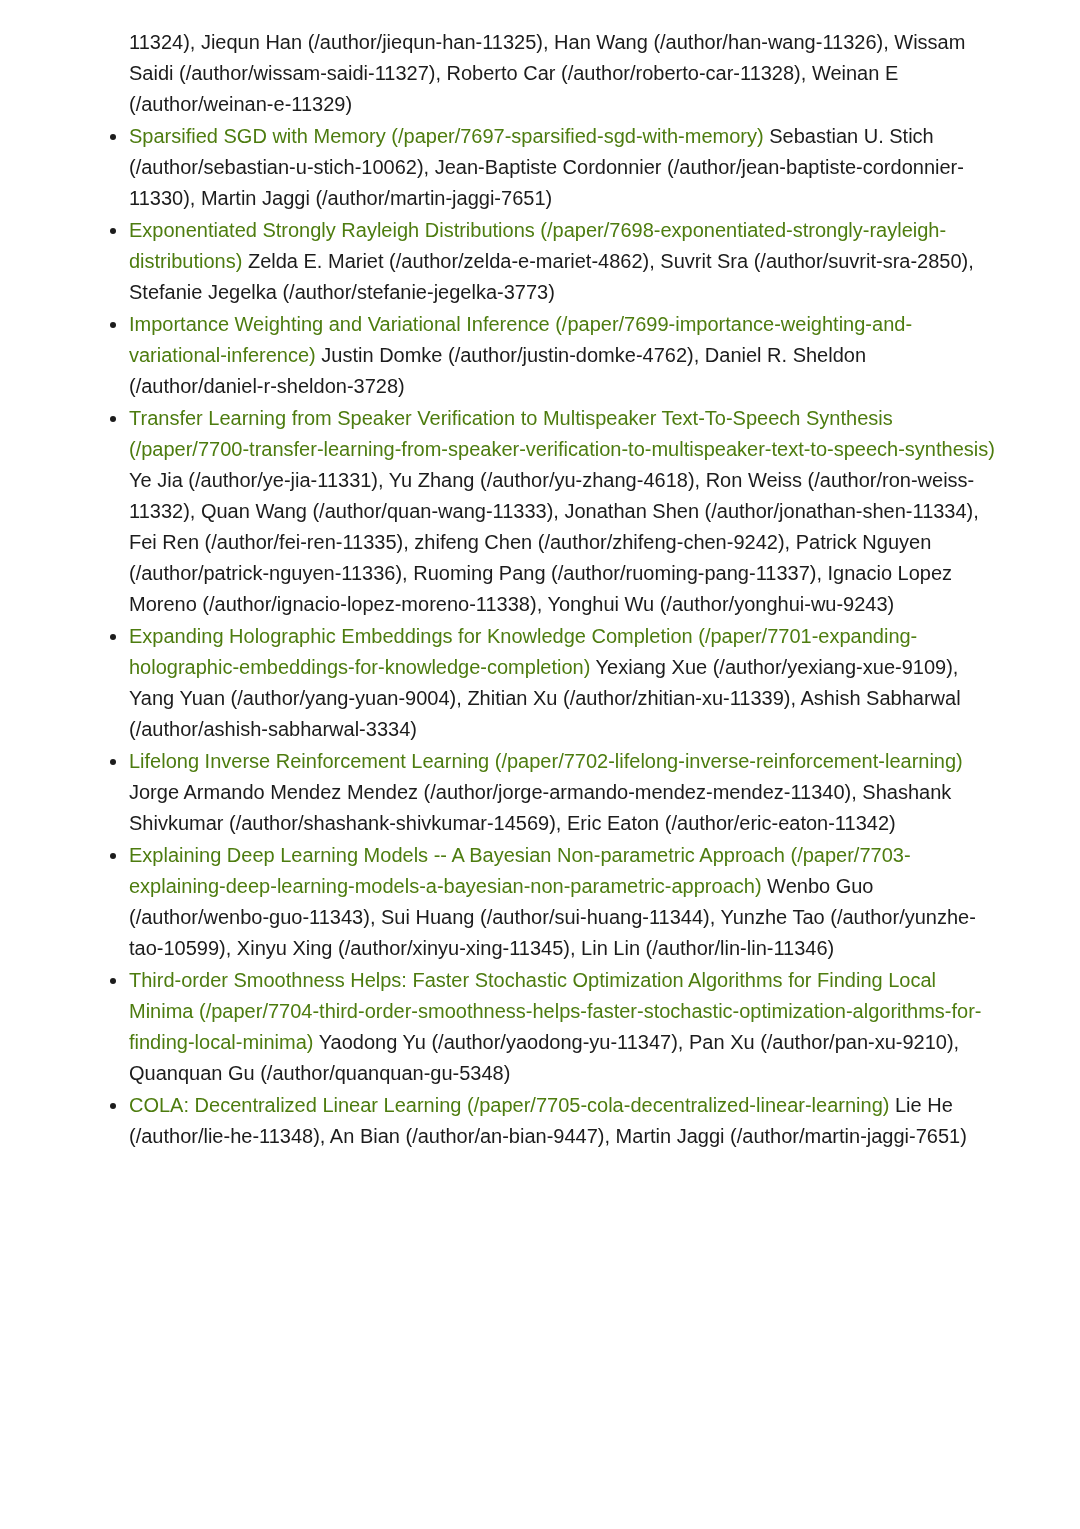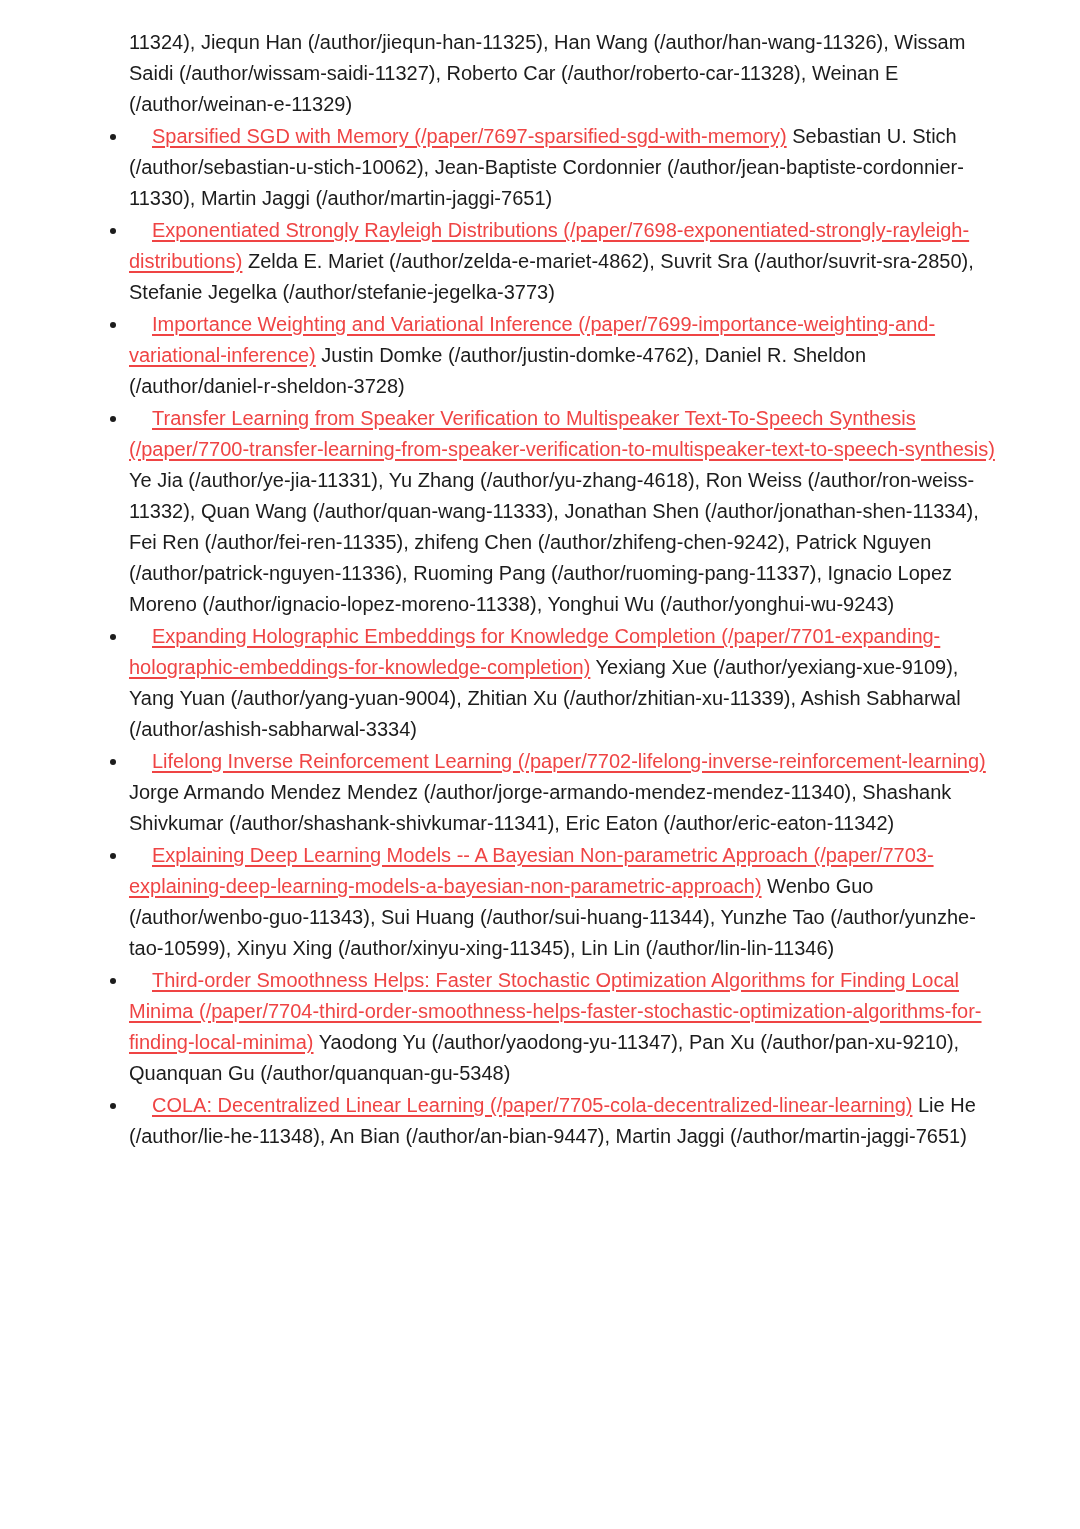--- a/index.html
+++ b/index.html
@@ -25,25 +25,23 @@
   }
   ul.paper-list > li {
     margin: 1px 0;
     padding: 0;
     overflow-wrap: break-word;
   }
   ul.paper-list > li.continuation {
     list-style: none;
   }
   .paper-link {
-    color: #ef4444;
-    text-decoration: underline;
+    color: #4d7c0f;
     text-underline-offset: 3px;
     cursor: pointer;
-    margin-left: 23px;
   }
   .authors {
     color: #1c1c1c;
     text-decoration: none;
   }
 </style>
 </head>
 <body>
 
 <div class="page">
@@ -67,21 +65,21 @@
 
     <li>
       <span class="paper-link">Transfer Learning from Speaker Verification to Multispeaker Text-To-Speech Synthesis (/paper/7700-transfer-learning-from-speaker-verification-to-multispeaker-text-to-speech-synthesis)</span><span class="authors"> Ye Jia (/author/ye-jia-11331), Yu Zhang (/author/yu-zhang-4618), Ron Weiss (/author/ron-weiss-11332), Quan Wang (/author/quan-wang-11333), Jonathan Shen (/author/jonathan-shen-11334), Fei Ren (/author/fei-ren-11335), zhifeng Chen (/author/zhifeng-chen-9242), Patrick Nguyen (/author/patrick-nguyen-11336), Ruoming Pang (/author/ruoming-pang-11337), Ignacio Lopez Moreno (/author/ignacio-lopez-moreno-11338), Yonghui Wu (/author/yonghui-wu-9243)</span>
     </li>
 
     <li>
       <span class="paper-link">Expanding Holographic Embeddings for Knowledge Completion (/paper/7701-expanding-holographic-embeddings-for-knowledge-completion)</span><span class="authors"> Yexiang Xue (/author/yexiang-xue-9109), Yang Yuan (/author/yang-yuan-9004), Zhitian Xu (/author/zhitian-xu-11339), Ashish Sabharwal (/author/ashish-sabharwal-3334)</span>
     </li>
 
     <li>
-      <span class="paper-link">Lifelong Inverse Reinforcement Learning (/paper/7702-lifelong-inverse-reinforcement-learning)</span><span class="authors"> Jorge Armando Mendez Mendez (/author/jorge-armando-mendez-mendez-11340), Shashank Shivkumar (/author/shashank-shivkumar-11341), Eric Eaton (/author/eric-eaton-11342)</span>
+      <span class="paper-link">Lifelong Inverse Reinforcement Learning (/paper/7702-lifelong-inverse-reinforcement-learning)</span><span class="authors"> Jorge Armando Mendez Mendez (/author/jorge-armando-mendez-mendez-11340), Shashank Shivkumar (/author/shashank-shivkumar-14569), Eric Eaton (/author/eric-eaton-11342)</span>
     </li>
 
     <li>
       <span class="paper-link">Explaining Deep Learning Models -- A Bayesian Non-parametric Approach (/paper/7703-explaining-deep-learning-models-a-bayesian-non-parametric-approach)</span><span class="authors"> Wenbo Guo (/author/wenbo-guo-11343), Sui Huang (/author/sui-huang-11344), Yunzhe Tao (/author/yunzhe-tao-10599), Xinyu Xing (/author/xinyu-xing-11345), Lin Lin (/author/lin-lin-11346)</span>
     </li>
 
     <li>
       <span class="paper-link">Third-order Smoothness Helps: Faster Stochastic Optimization Algorithms for Finding Local Minima (/paper/7704-third-order-smoothness-helps-faster-stochastic-optimization-algorithms-for-finding-local-minima)</span><span class="authors"> Yaodong Yu (/author/yaodong-yu-11347), Pan Xu (/author/pan-xu-9210), Quanquan Gu (/author/quanquan-gu-5348)</span>
     </li>
 

